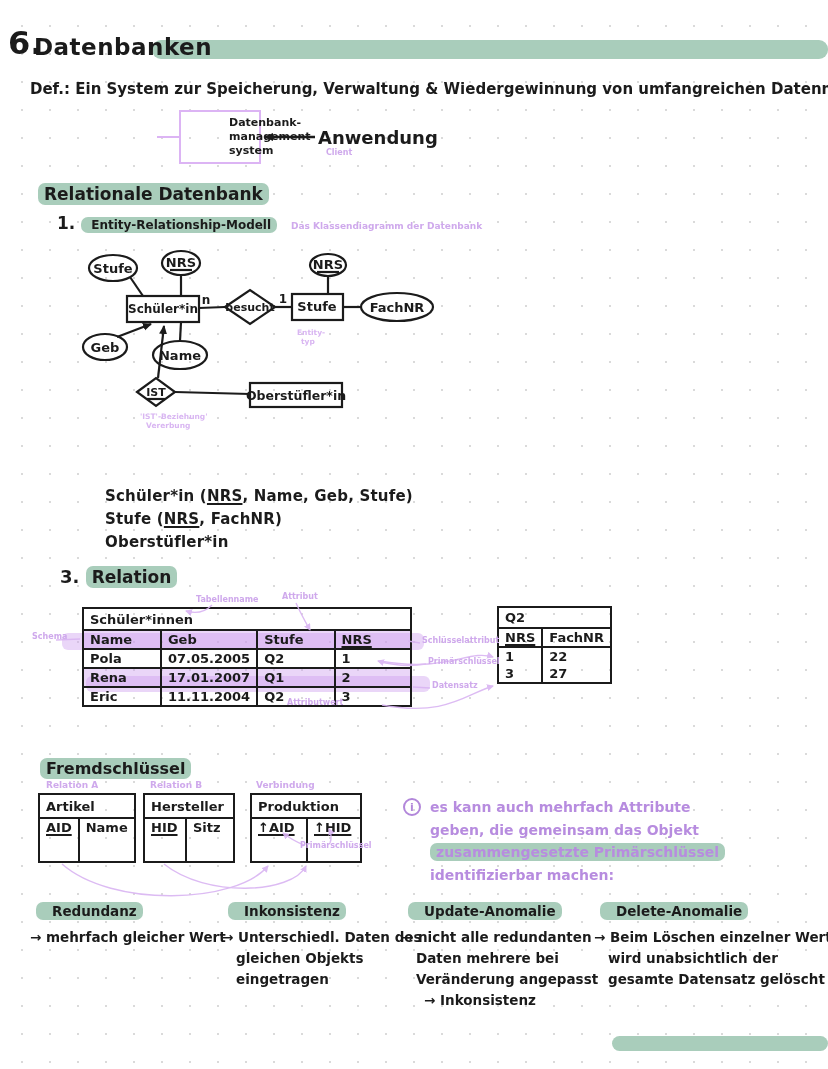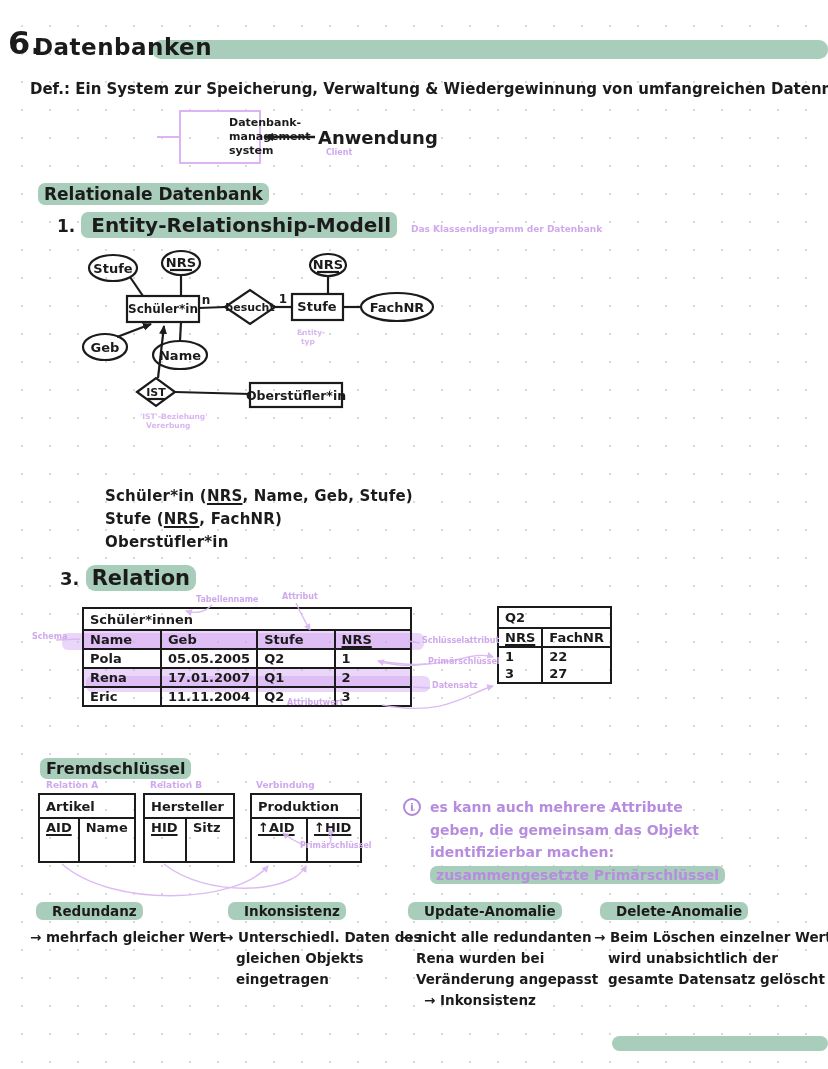--- a/index.html
+++ b/index.html
@@ -67,21 +67,21 @@
     <span style="display:block;">management-</span>
     <span style="display:block;">system</span>
   </div>
   <div class="abs ink" style="left:318px; top:127px; font-size:18px;">Anwendung</div>
   <div class="abs faint tiny" style="left:326px; top:148px;">Client</div>
 
   <div class="abs ink" style="left:38px; top:184px; font-size:17px;"><span class="hl">Relationale Datenbank</span></div>
 
   <div class="abs ink" style="left:57px; top:213px; font-size:17px;">
     <span>1.</span>
-    <span class="hl" style="font-size:20px;padding-left:10px;">Entity-Relationship-Modell</span>
+    <span class="hl" style="font-size:12px;padding-left:10px;">Entity-Relationship-Modell</span>
     <span class="faint" style="margin-left:8px;">Das Klassendiagramm der Datenbank</span>
   </div>
 
   <svg class="abs" style="left:45px; top:243px;" width="400" height="198" viewBox="0 0 400 198">
     <defs>
       <marker id="ab" markerWidth="10" markerHeight="10" refX="8" refY="4" orient="auto" markerUnits="userSpaceOnUse">
         <path d="M0,0 L9,4 L0,8 z" fill="#1b1b1b"></path>
       </marker>
     </defs>
     <g stroke="#1b1b1b" stroke-width="2.2" fill="none">
@@ -134,21 +134,21 @@
   </svg>
 
   <div class="abs ink schema-lines" style="left:105px; top:485px;">
     <div><span>Schüler*in (</span><span class="u">NRS</span><span>, Name, Geb, Stufe)</span></div>
     <div><span>Stufe (</span><span class="u">NRS</span><span>, FachNR)</span></div>
     <div>Oberstüfler*in</div>
   </div>
 
   <div class="abs ink" style="left:60px; top:566px; font-size:18px;">
     <span>3.</span>
-    <span class="hl" style="font-size:21px;border-radius:9px;">Relation</span>
+    <span class="hl" style="font-size:17px;">Relation</span>
   </div>
 
   <div class="abs rowswipe" style="left:62px; top:633px; width:362px; height:17px;"></div>
   <div class="abs rowswipe" style="left:86px; top:676px; width:344px; height:16px;"></div>
 
   <table class="note" style="left:82px; top:607px; width:330px;">
     <colgroup>
         <col style="width:83px">
         <col style="width:80px">
         <col style="width:83px">
@@ -159,21 +159,21 @@
           <td colspan="4" style="height:22px;">Schüler*innen</td>
         </tr>
     <tr class="prow">
       <th>Name</th>
       <th>Geb</th>
       <th>Stufe</th>
       <th class="u">NRS</th>
     </tr>
     <tr>
       <td>Pola</td>
-      <td>05.05.2005</td>
+      <td>07.05.2005</td>
       <td>Q2</td>
       <td>1</td>
     </tr>
     <tr class="prow">
       <td>Rena</td>
       <td>17.01.2007</td>
       <td>Q1</td>
       <td>2</td>
     </tr>
     <tr>
@@ -254,24 +254,24 @@
       <td class="u" style="width:56px;">↑AID</td>
       <td class="u">↑HID</td>
     </tr>
   </tbody>
     </table>
   <div class="abs faint tiny note-abs" style="left:300px; top:841px;">Primärschlüssel</div>
 
   <div class="abs" style="left:403px; top:796px;">
     <span class="info-icon">i</span>
     <div class="info-lines">
-      <div>es kann auch mehrere Attribute</div>
+      <div>es kann auch mehrfach Attribute</div>
       <div>geben, die gemeinsam das Objekt</div>
+      <div><span class="hl" style="color:#b78cdf;">zusammengesetzte Primärschlüssel</span></div>
       <div>identifizierbar machen:</div>
-      <div><span class="hl" style="color:#b78cdf;">zusammengesetzte Primärschlüssel</span></div>
     </div>
   </div>
 
   <div class="abs anom" style="left:30px; top:901px;">
     <span class="hl title">Redundanz</span>
     <div class="lines">
       <div>→ mehrfach gleicher Wert</div>
     </div>
   </div>
   <div class="abs anom" style="left:222px; top:901px;">
@@ -279,21 +279,21 @@
     <div class="lines">
       <div>→ Unterschiedl. Daten des</div>
       <div class="cont">gleichen Objekts</div>
       <div class="cont">eingetragen</div>
     </div>
   </div>
   <div class="abs anom" style="left:402px; top:901px;">
     <span class="hl title">Update-Anomalie</span>
     <div class="lines">
       <div>→ nicht alle redundanten</div>
-      <div class="cont">Rena wurden bei</div>
+      <div class="cont">Daten mehrere bei</div>
       <div class="cont">Veränderung angepasst</div>
       <div class="cont2">→ Inkonsistenz</div>
     </div>
   </div>
   <div class="abs anom" style="left:594px; top:901px;">
     <span class="hl title">Delete-Anomalie</span>
     <div class="lines">
       <div>→ Beim Löschen einzelner Werte</div>
       <div class="cont">wird unabsichtlich der</div>
       <div class="cont">gesamte Datensatz gelöscht</div>

